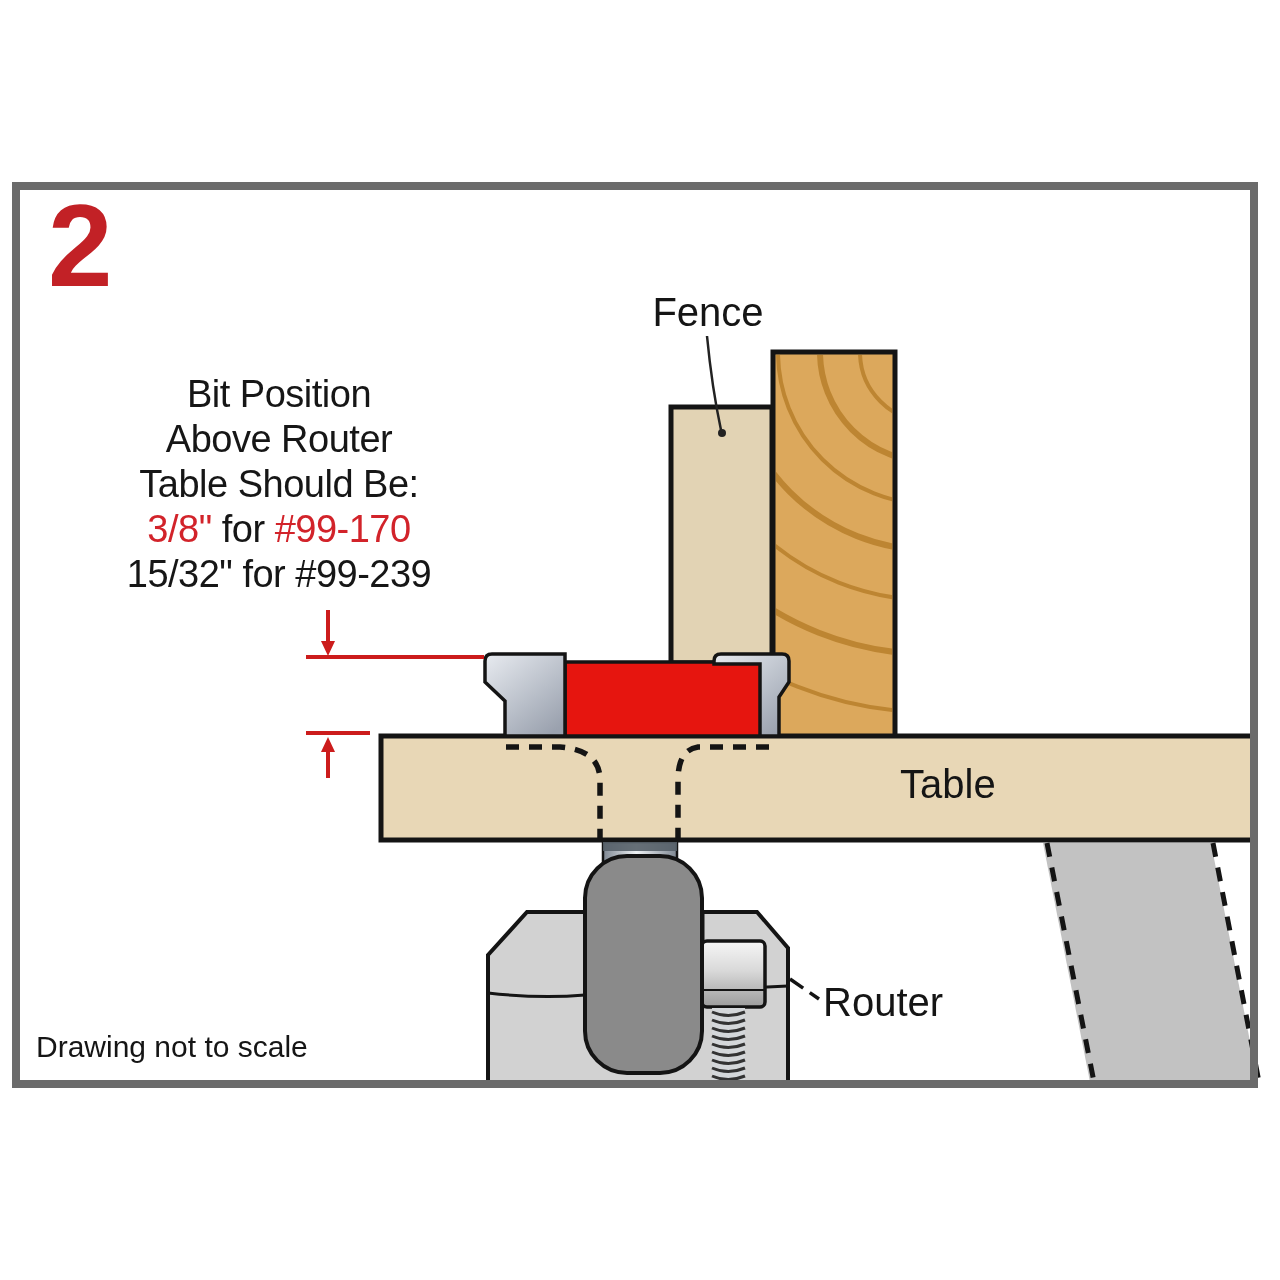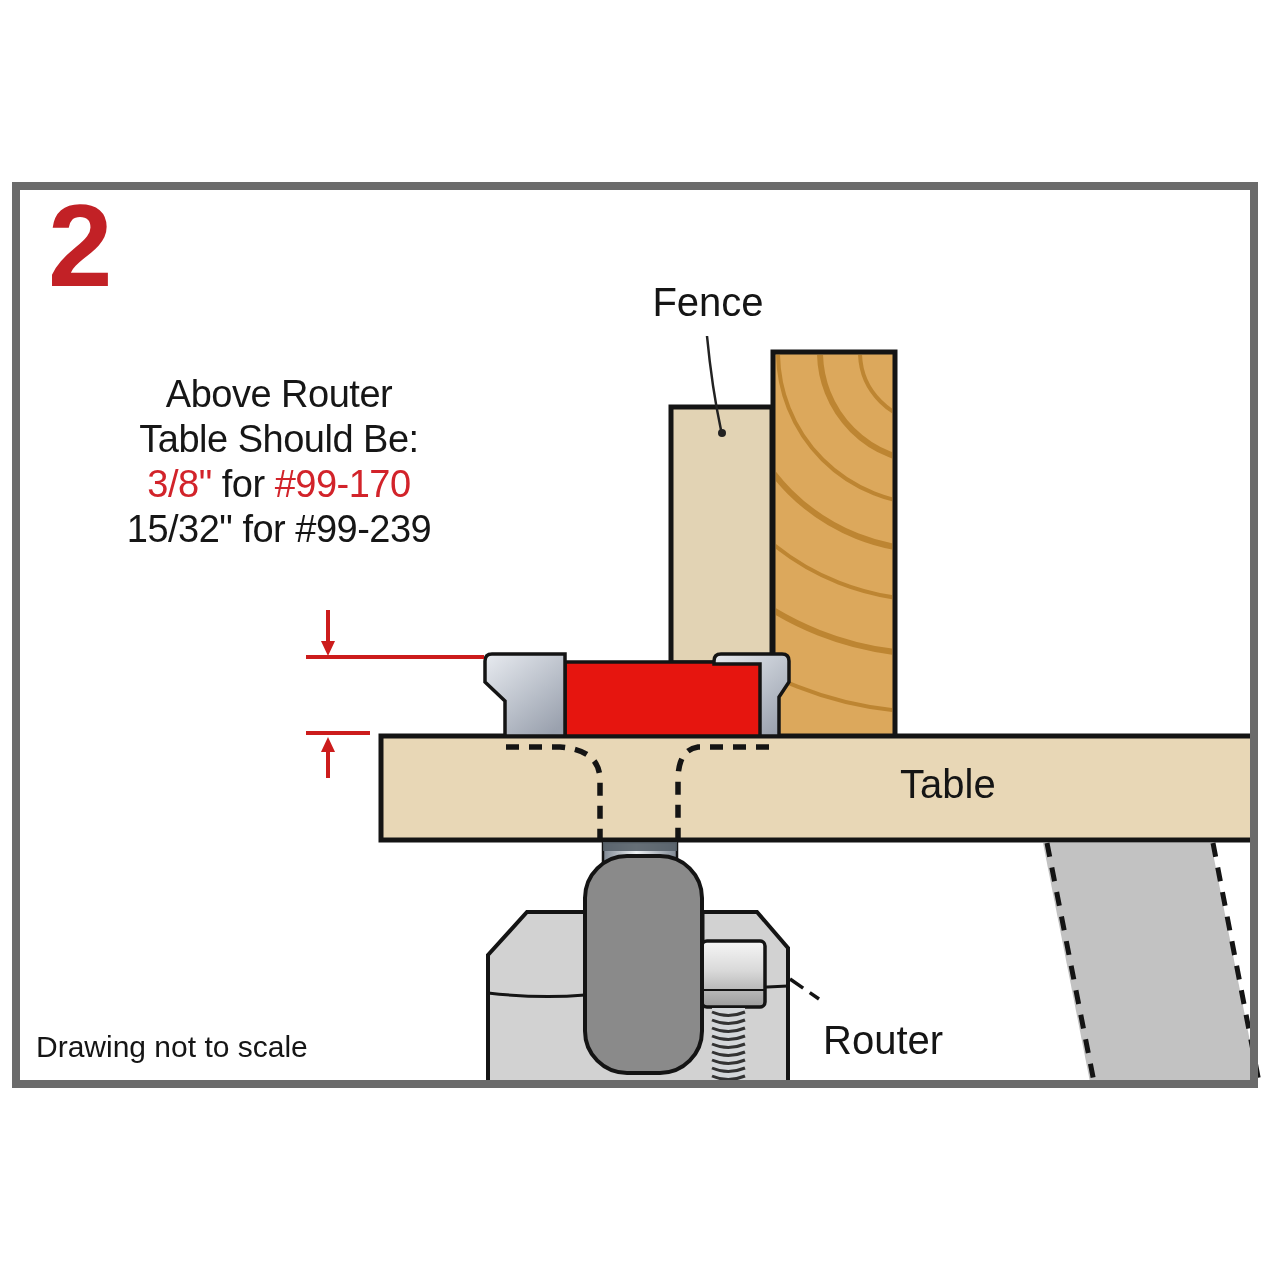--- a/index.html
+++ b/index.html
@@ -4,23 +4,23 @@
 <style>
   html,body{margin:0;padding:0;background:#ffffff;}
   .stage{position:relative;width:1280px;height:1280px;background:#ffffff;overflow:hidden;
          font-family:"Liberation Sans", sans-serif;}
   .stage svg{position:absolute;left:0;top:0;}
   .txt{position:absolute;color:#151515;}
   .step{left:48px;top:188px;font-size:116px;font-weight:700;color:#c22126;line-height:1;}
   .instruction{left:90px;top:372px;width:378px;text-align:center;font-size:38px;
                line-height:45px;letter-spacing:-0.5px;color:#161616;}
   .instruction .red{color:#d2232a;}
-  .fence-label{left:640px;top:280px;width:136px;text-align:center;font-size:40px;}
+  .fence-label{left:640px;top:290px;width:136px;text-align:center;font-size:40px;}
   .table-label{left:900px;top:762px;width:132px;text-align:left;font-size:40px;}
-  .router-label{left:823px;top:980px;font-size:40px;margin-top:38px;}
+  .router-label{left:823px;top:980px;font-size:40px;}
   .note{left:36px;top:1030px;font-size:30px;}
 </style>
 </head>
 <body>
 
 <div class="stage">
 
   <svg width="1280" height="1280" viewBox="0 0 1280 1280">
     <defs>
       <linearGradient id="gradFlange" x1="0" y1="0" x2="0.8" y2="1">
@@ -109,20 +109,21 @@
     <path d="M707,336 Q712,388 721,430" fill="none" stroke="#222" stroke-width="2.5"></path>
     <circle cx="722" cy="433" r="4" fill="#222"></circle>
     <line x1="790" y1="979" x2="819" y2="999" stroke="#141414" stroke-width="3.5" stroke-dasharray="16 8"></line>
 
     <rect x="16" y="186" width="1238" height="898" fill="none" stroke="#6b6b6b" stroke-width="8"></rect>
   </svg>
 
   <div class="txt step">2</div>
 
   <div class="txt instruction">
+    <div>Bit Position</div>
     <div>Above Router</div>
     <div>Table Should Be:</div>
     <div><span class="red">3/8"</span><span> for </span><span class="red">#99-170</span></div>
     <div>15/32" for #99-239</div>
   </div>
 
   <div class="txt fence-label">Fence</div>
   <div class="txt table-label">Table</div>
   <div class="txt router-label">Router</div>
   <div class="txt note">Drawing not to scale</div>

